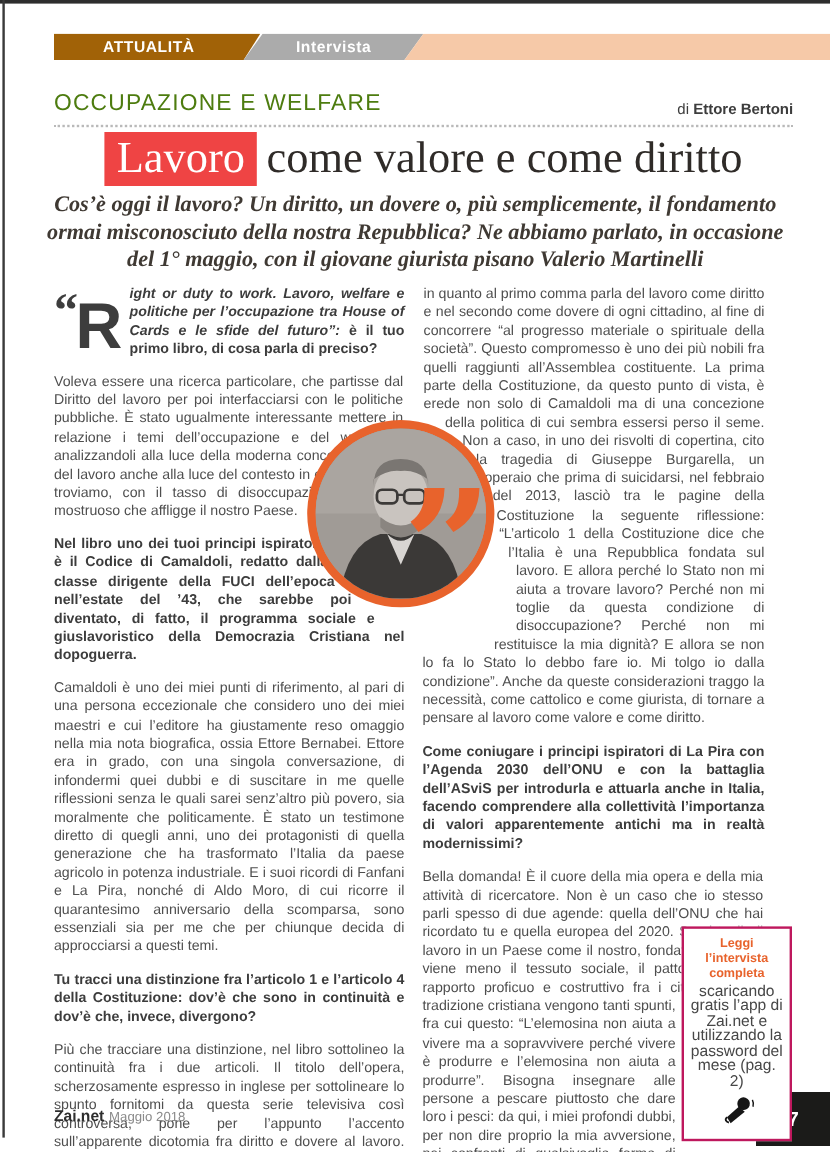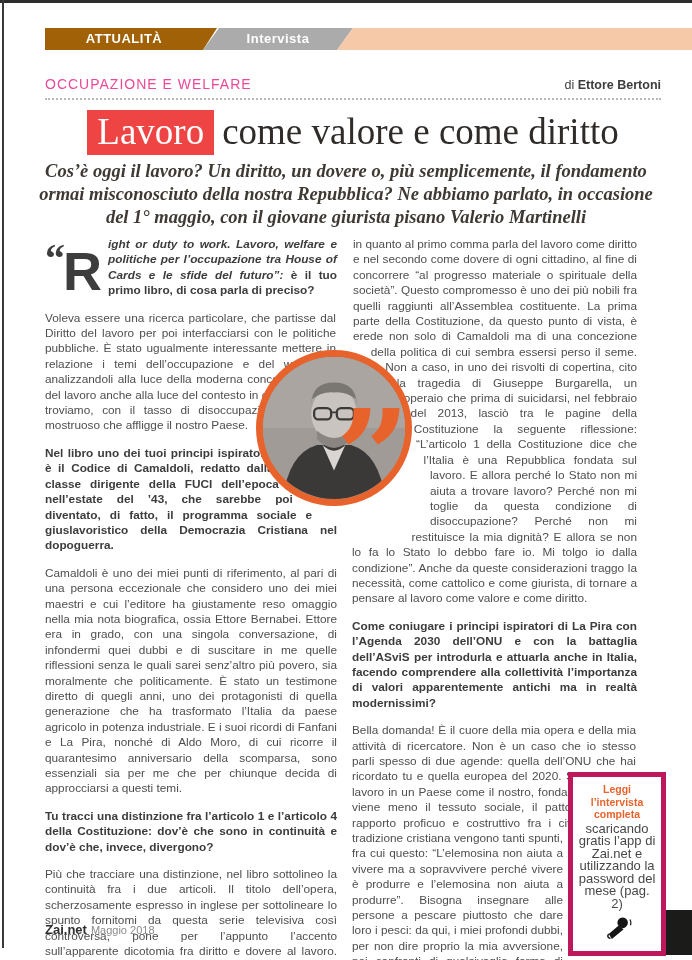--- a/index.html
+++ b/index.html
@@ -19,21 +19,21 @@
     clip-path:polygon(16px 0,150px 0,134px 100%,0 100%);}
   .ribbon-peach{left:337px;width:355px;background:#F6C9A8;
     clip-path:polygon(16px 0,355px 0,355px 100%,0 100%);}
   .ribbon-label{color:#fff;font-weight:bold;font-size:13px;letter-spacing:.5px;
     line-height:22px;display:block;text-align:center;}
   .ribbon-orange .ribbon-label{padding-right:14px;}
 
   
   .eyebrow-row{position:absolute;left:45px;top:76px;width:616px;
     border-bottom:2px dotted #b9b9b9;padding-bottom:6px;display:flex;justify-content:space-between;align-items:flex-end;}
-  .eyebrow{font-size:14px;letter-spacing:1px;color:#ec4899;}
+  .eyebrow{font-size:19px;letter-spacing:1px;color:#4d7c0f;}
   .byline{font-size:12.5px;color:#3d3d3d;}
   .byline b{font-weight:bold;}
 
   
   .title-row{position:absolute;left:45px;top:110px;width:616px;text-align:center;
     font-family:"Liberation Serif",serif;font-size:37px;color:#2f2b28;white-space:nowrap;}
   .title-highlight{background:#ef4444;color:#fff;padding:1px 10px 3px 10px;margin-right:8px;}
   .standfirst{position:absolute;left:38px;top:160px;width:616px;text-align:center;
     font-family:"Liberation Serif",serif;font-style:italic;font-weight:bold;
     font-size:18.5px;line-height:23px;color:#3f3933;}
@@ -65,21 +65,21 @@
   .fs-r2{float:right;clear:right;width:86px;height:156px;
     shape-outside:polygon(86px 0,76px 6px,36px 40px,16px 78px,30px 118px,70px 150px,86px 156px);}
   .fs-l1{float:left;width:1px;height:116px;}
   .fs-l2{float:left;clear:left;width:80px;height:178px;
     shape-outside:polygon(0 0,12px 0,42px 32px,60px 72px,64px 100px,78px 128px,78px 162px,58px 178px,0 178px);}
   .fs-b1{float:right;width:1px;height:120px;}
   .fs-b2{float:right;clear:right;width:74px;height:122px;}
 
   
   .side-box{position:absolute;left:568px;top:772px;width:80px;z-index:5;background:#fff;
-    border:5px solid #be185d;padding:6px 4px 4px 4px;text-align:center;}
+    border:2px solid #be185d;padding:6px 4px 4px 4px;text-align:center;}
   .side-box-title{color:#E8632C;font-weight:bold;font-size:10.5px;line-height:12.5px;margin-bottom:2px;}
   .side-box-body{color:#474747;font-size:13px;line-height:12.5px;}
   .mic{margin-top:3px;}
 
   
   .footer-brand{position:absolute;left:45px;top:922px;font-size:13px;color:#2e2e2e;}
   .footer-brand .brand{font-weight:bold;}
   .footer-brand .issue{font-weight:normal;color:#8a8a8a;font-size:11px;margin-left:4px;}
   .page-box{position:absolute;left:630px;top:910px;width:62px;height:45px;background:#1B1B19;
     color:#fff;font-weight:bold;font-size:17px;display:flex;align-items:center;justify-content:center;}

